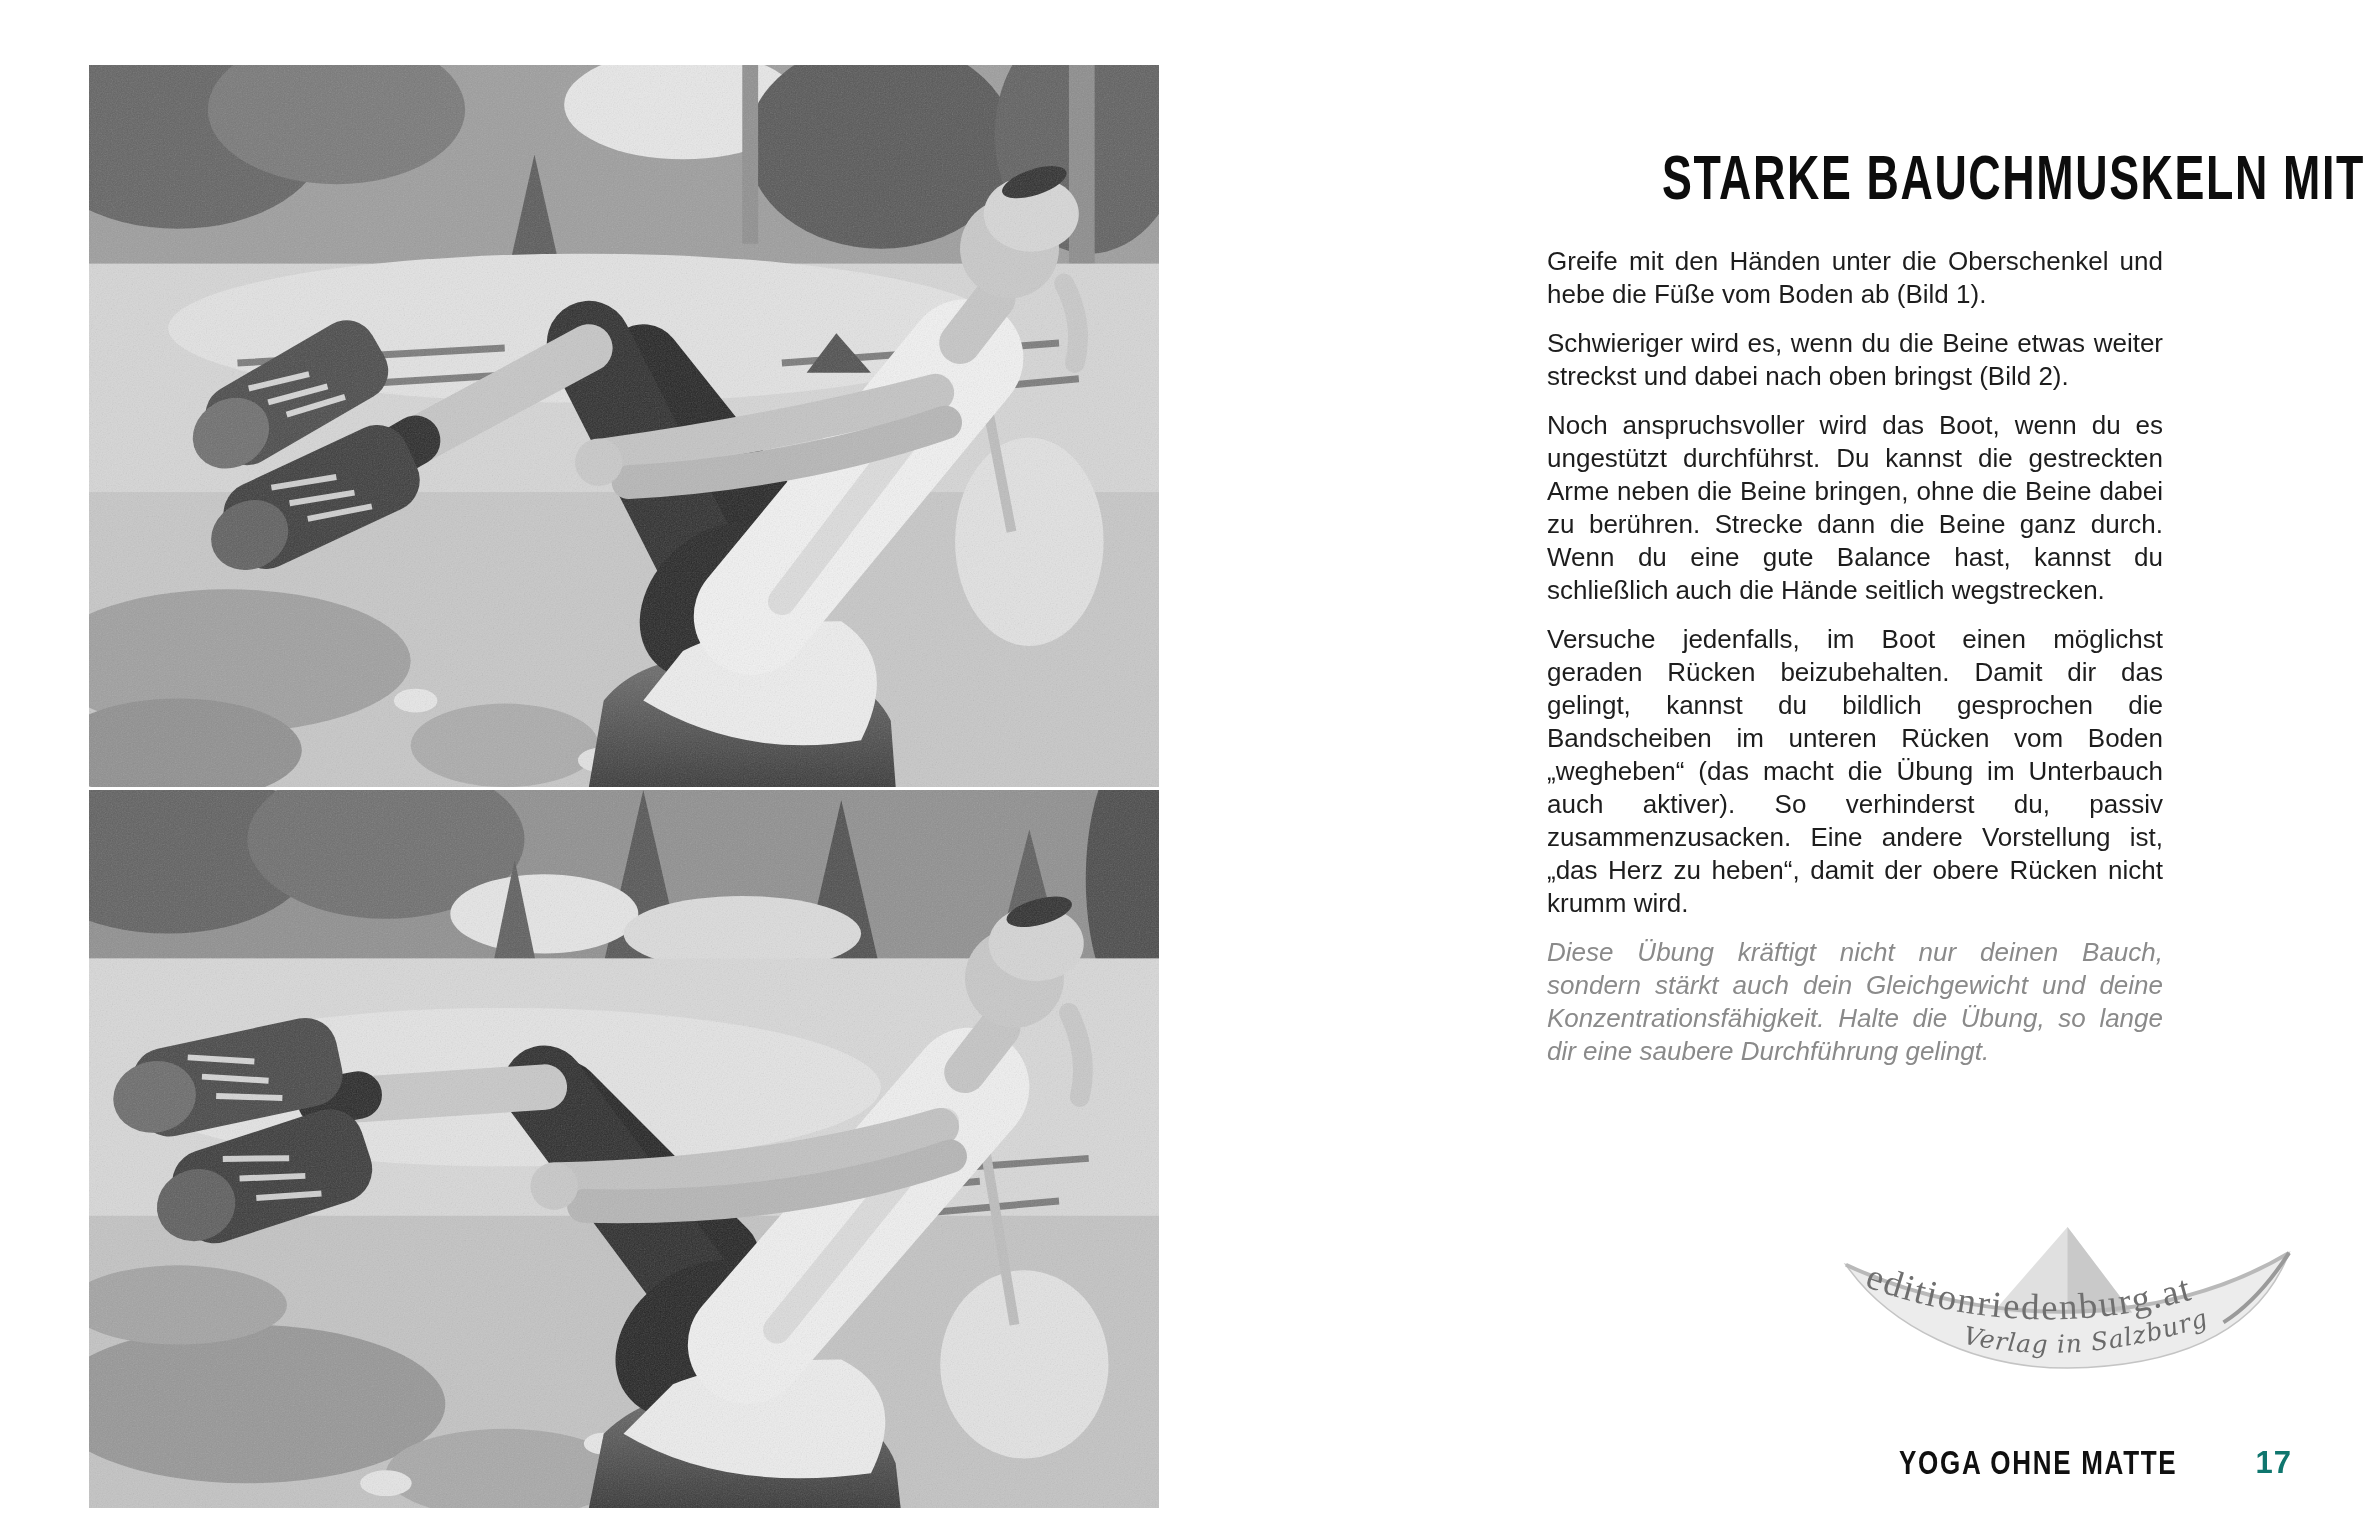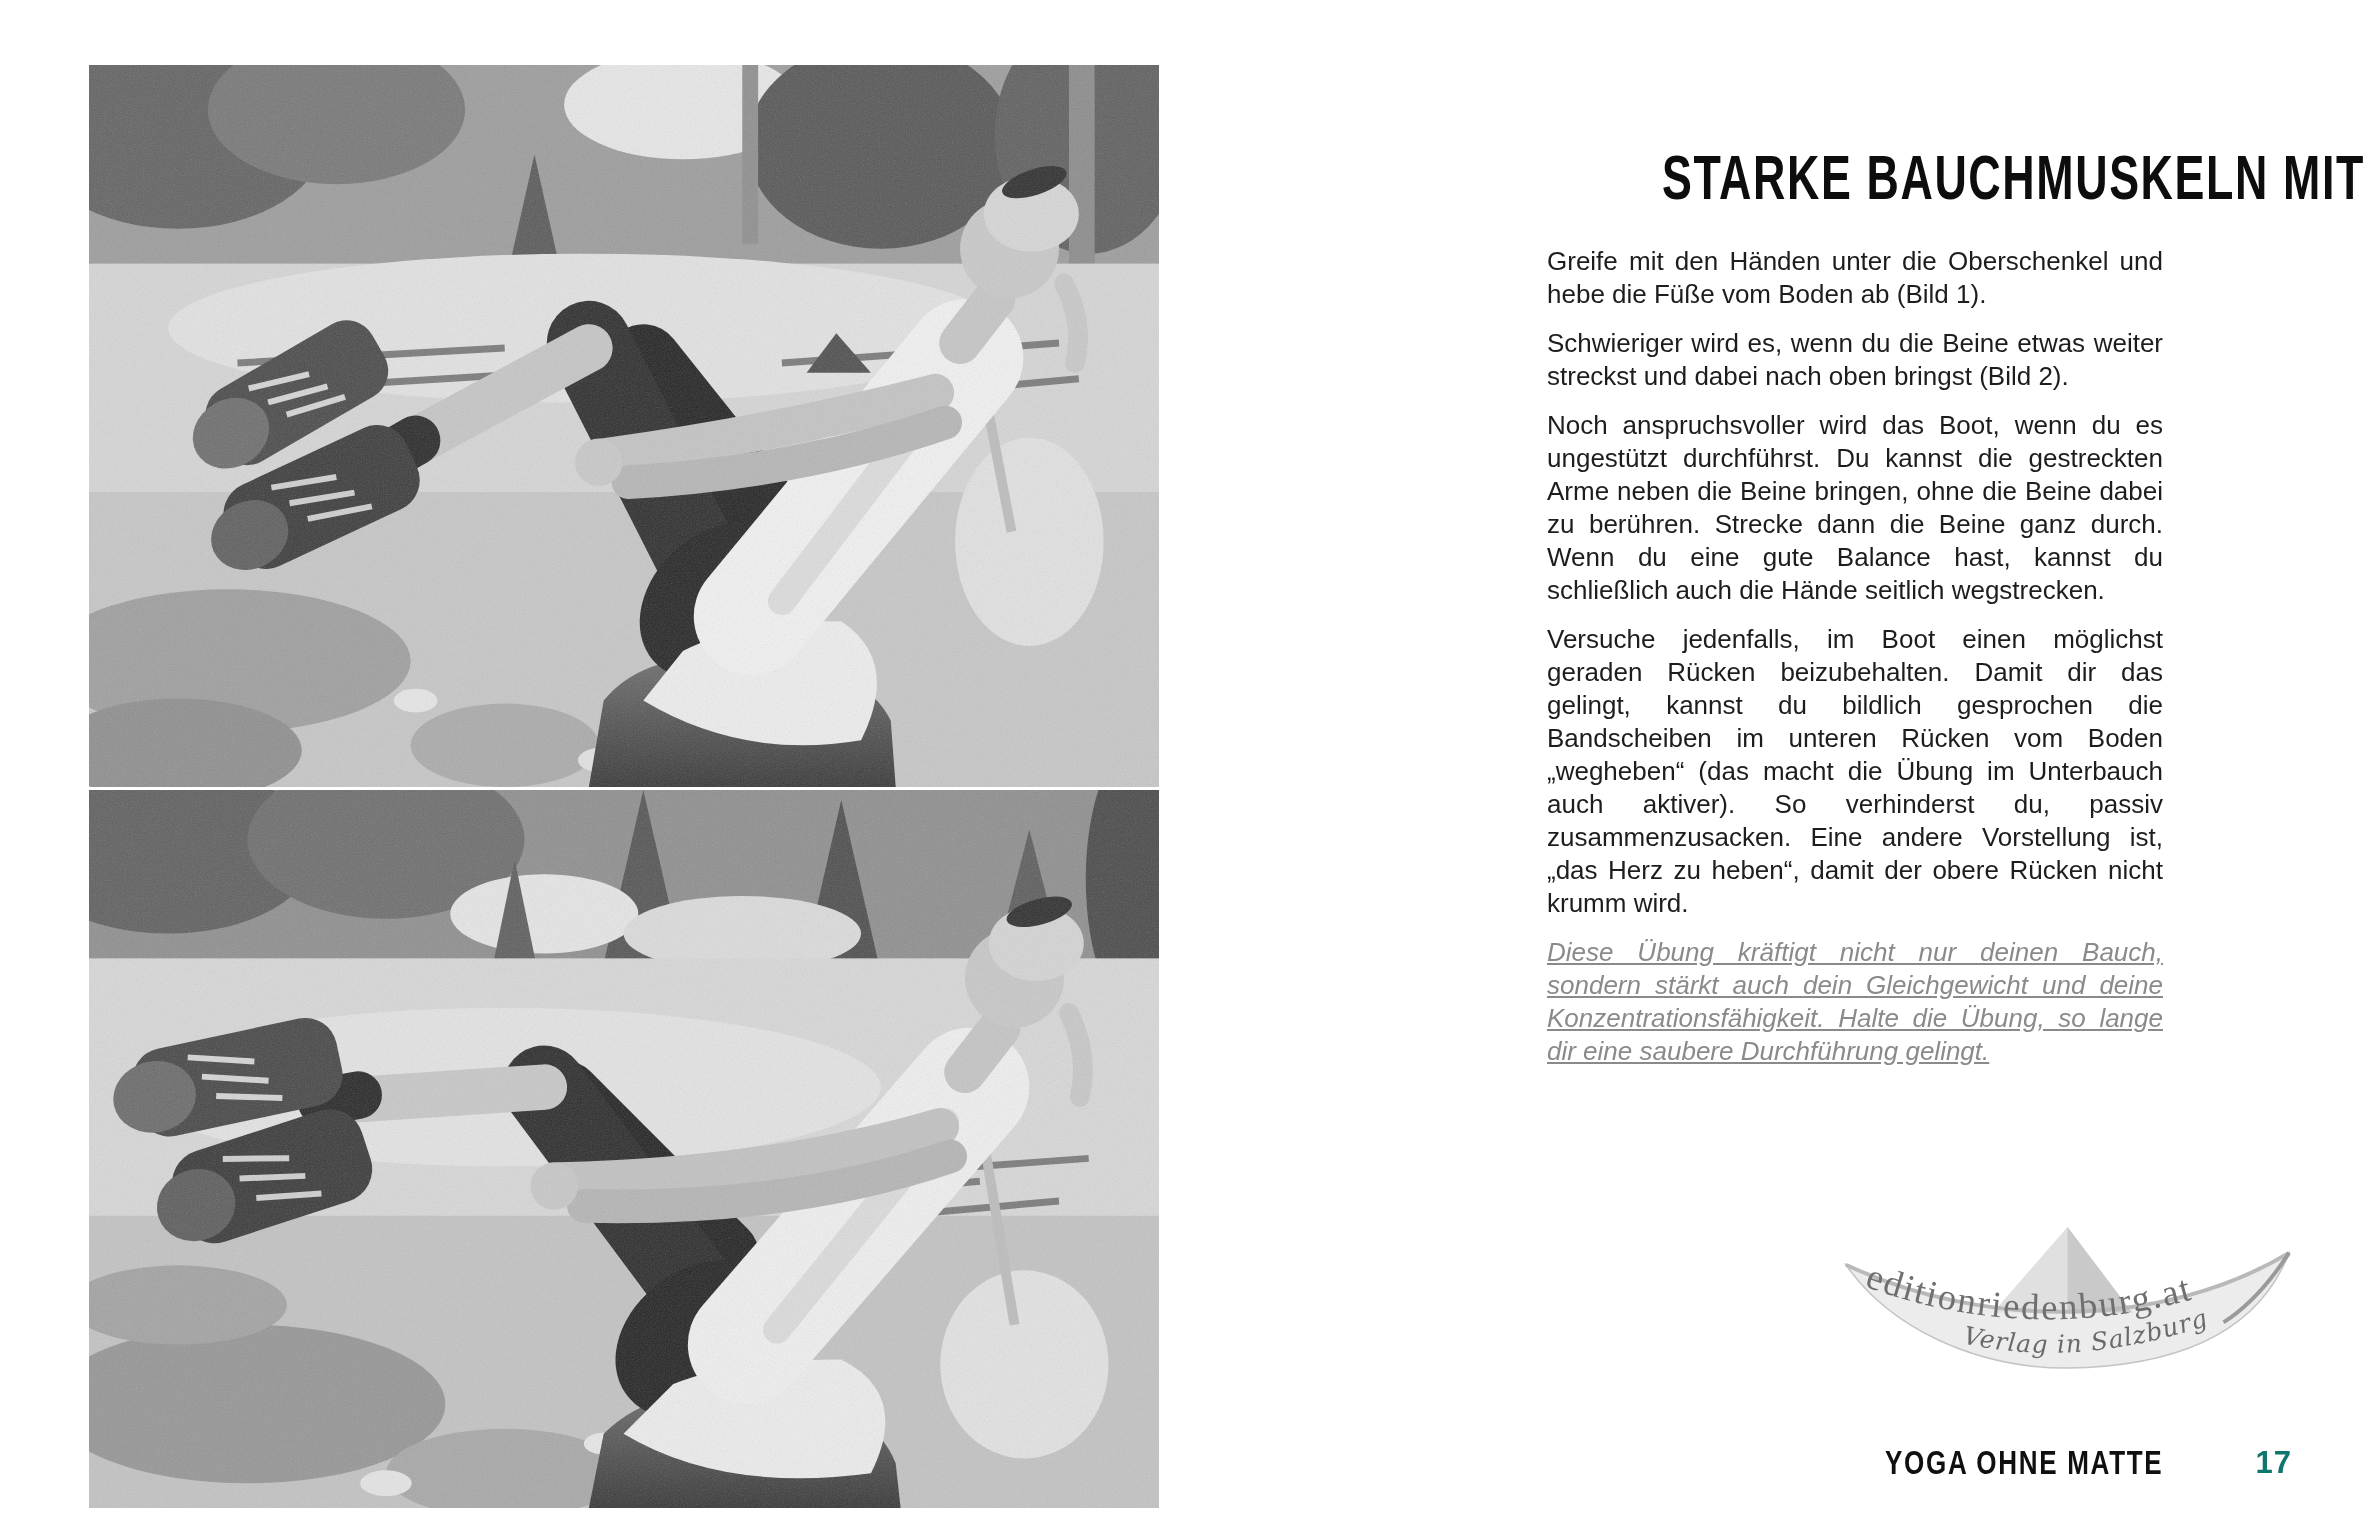--- a/index.html
+++ b/index.html
@@ -16,27 +16,27 @@
   .article{position:absolute;left:1547px;top:149px;width:616px;color:#1d1d1d;}
   .article h1{
     margin:0 0 40px 0;text-align:center;font-size:56px;line-height:1;
     font-weight:900;color:#0d0d0d;white-space:nowrap;
   }
   .article h1 .condense{display:inline-block;transform:scale(0.80,1.14);transform-origin:center;letter-spacing:2px;}
   .article p{
     margin:0 0 16px 0;font-size:26px;line-height:33px;
     text-align:justify;hyphens:auto;-webkit-hyphens:auto;
   }
-  .article p.note{font-style:italic;color:#8a8a8a;margin-top:10px;text-decoration:underline;}
+  .article p.note{font-style:italic;color:#8a8a8a;margin-top:10px;}
   
   .logo{position:absolute;left:1834px;top:1224px;width:467px;height:166px;}
   .logo svg{display:block;width:100%;height:100%;}
   
   .footer-title{
-    position:absolute;top:1445px;right:213px;font-size:31px;font-weight:900;color:#101010;white-space:nowrap;
+    position:absolute;top:1445px;right:199px;font-size:31px;font-weight:900;color:#101010;white-space:nowrap;
   }
   .footer-title .condense{display:inline-block;transform:scale(0.84,1.1);transform-origin:right center;letter-spacing:2px;}
   .footer-page{
     position:absolute;top:1445px;right:84px;font-size:31px;font-weight:900;color:#0f766e;letter-spacing:1px;
   }
 </style>
 </head>
 <body>
 
 <figure class="photo" id="photo1">

